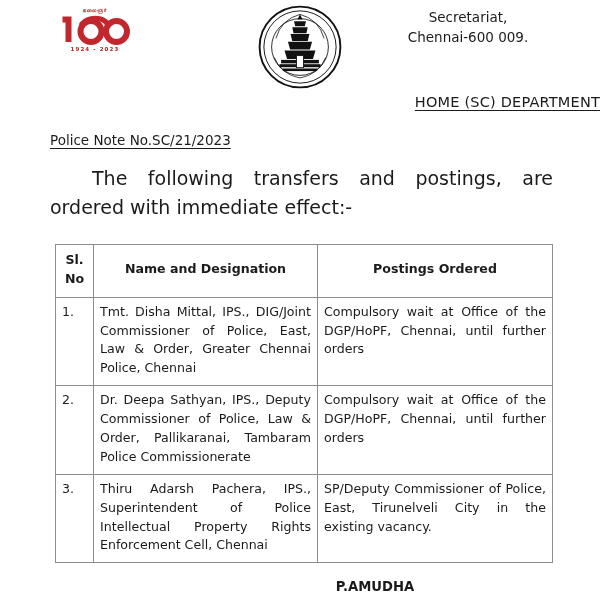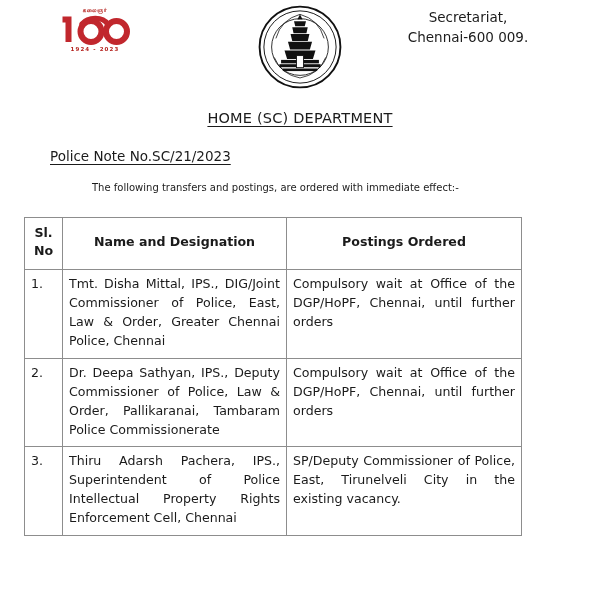--- a/index.html
+++ b/index.html
@@ -61,23 +61,23 @@
     position: absolute;
     right: 32px;
     top: 8px;
     width: 200px;
     text-align: center;
     font-size: 13.5px;
     line-height: 1.45;
   }
 
   .dept-title {
-    text-align: center;
+    text-align: right;
     font-size: 14.5px;
-    margin-top: 18px;
+    margin-top: 2px;
     letter-spacing: 0.2px;
   }
   .dept-title span {
     text-decoration: underline;
     text-underline-offset: 2.5px;
   }
 
   
   .note-row {
     display: flex;
@@ -86,30 +86,30 @@
     font-size: 13.5px;
     font-weight: normal;
   }
   .note-row span {
     text-decoration: underline;
     text-underline-offset: 2.5px;
   }
 
   .intro {
     margin: 16px 47px 0 50px;
-    font-size: 10px;
+    font-size: 19px;
     line-height: 1.55;
     text-align: justify;
     text-indent: 42px;
   }
 
   
   table.postings {
     border-collapse: collapse;
-    margin: 21px 0 0 24px;
+    margin: 21px 0 0 55px;
     width: 498px;
     table-layout: fixed;
   }
   table.postings td, table.postings th {
     border: 1px solid #8d8d8d;
     vertical-align: top;
     padding: 5px 6px 7px 6px;
     font-size: 12.6px;
     line-height: 1.5;
   }
@@ -226,13 +226,14 @@
     </tr>
     <tr>
       <td class="sl">3.</td>
       <td class="just">Thiru Adarsh Pachera, IPS., Superintendent of Police Intellectual Property Rights Enforcement Cell, Chennai</td>
       <td class="just">SP/Deputy Commissioner of Police, East, Tirunelveli City in the existing vacancy.</td>
     </tr>
   </tbody>
 </table>
 
 <div class="sign">
+  <div class="nm">P.AMUDHA</div>
 </div>
 
 </body></html>

